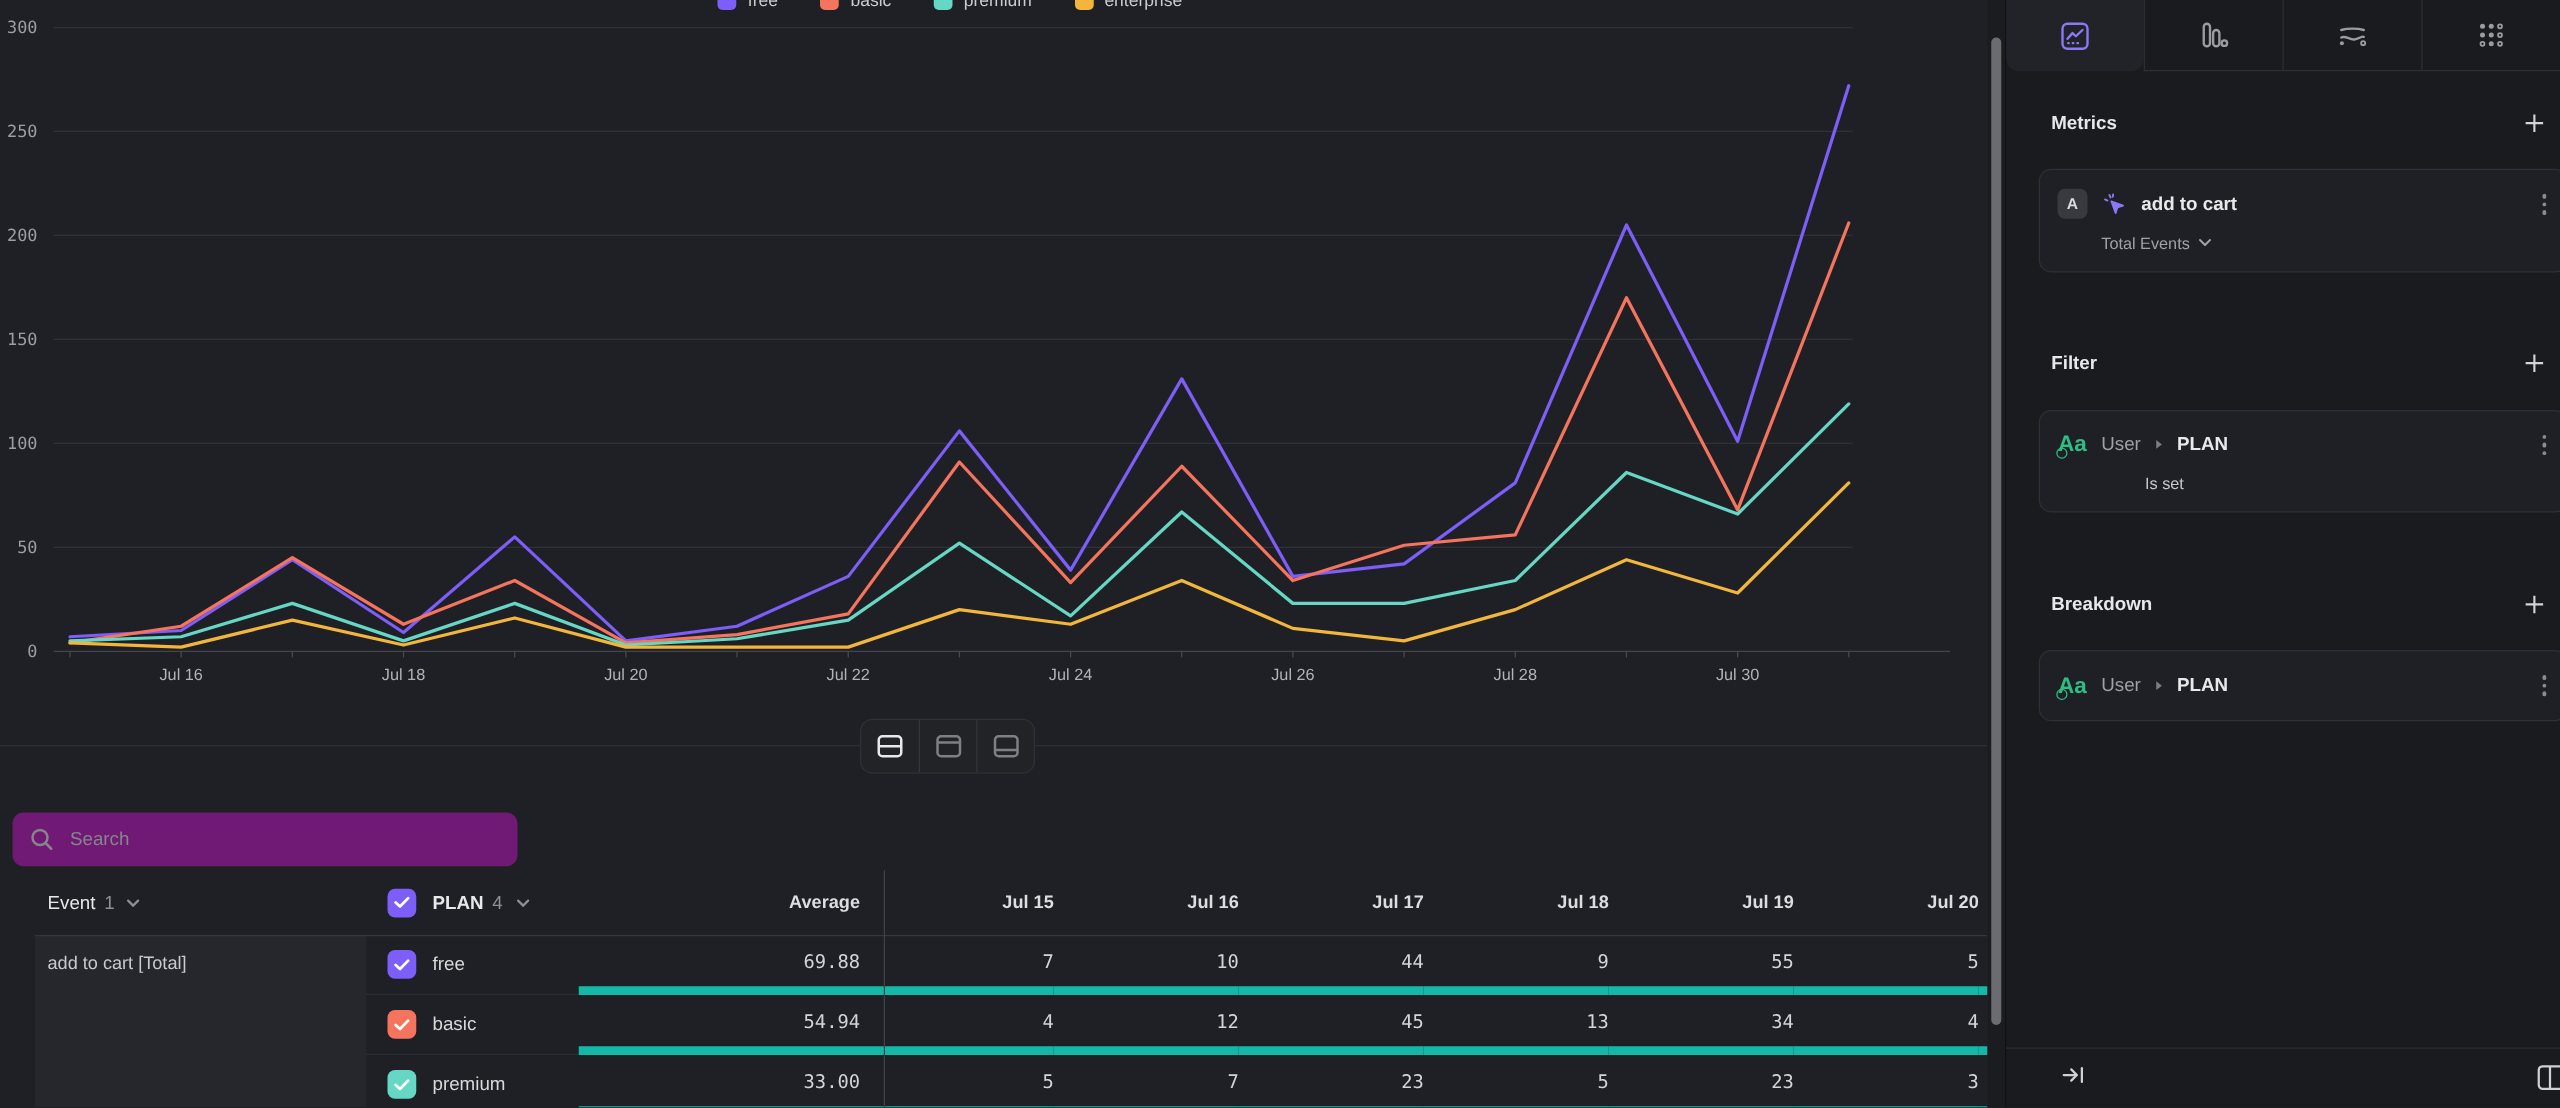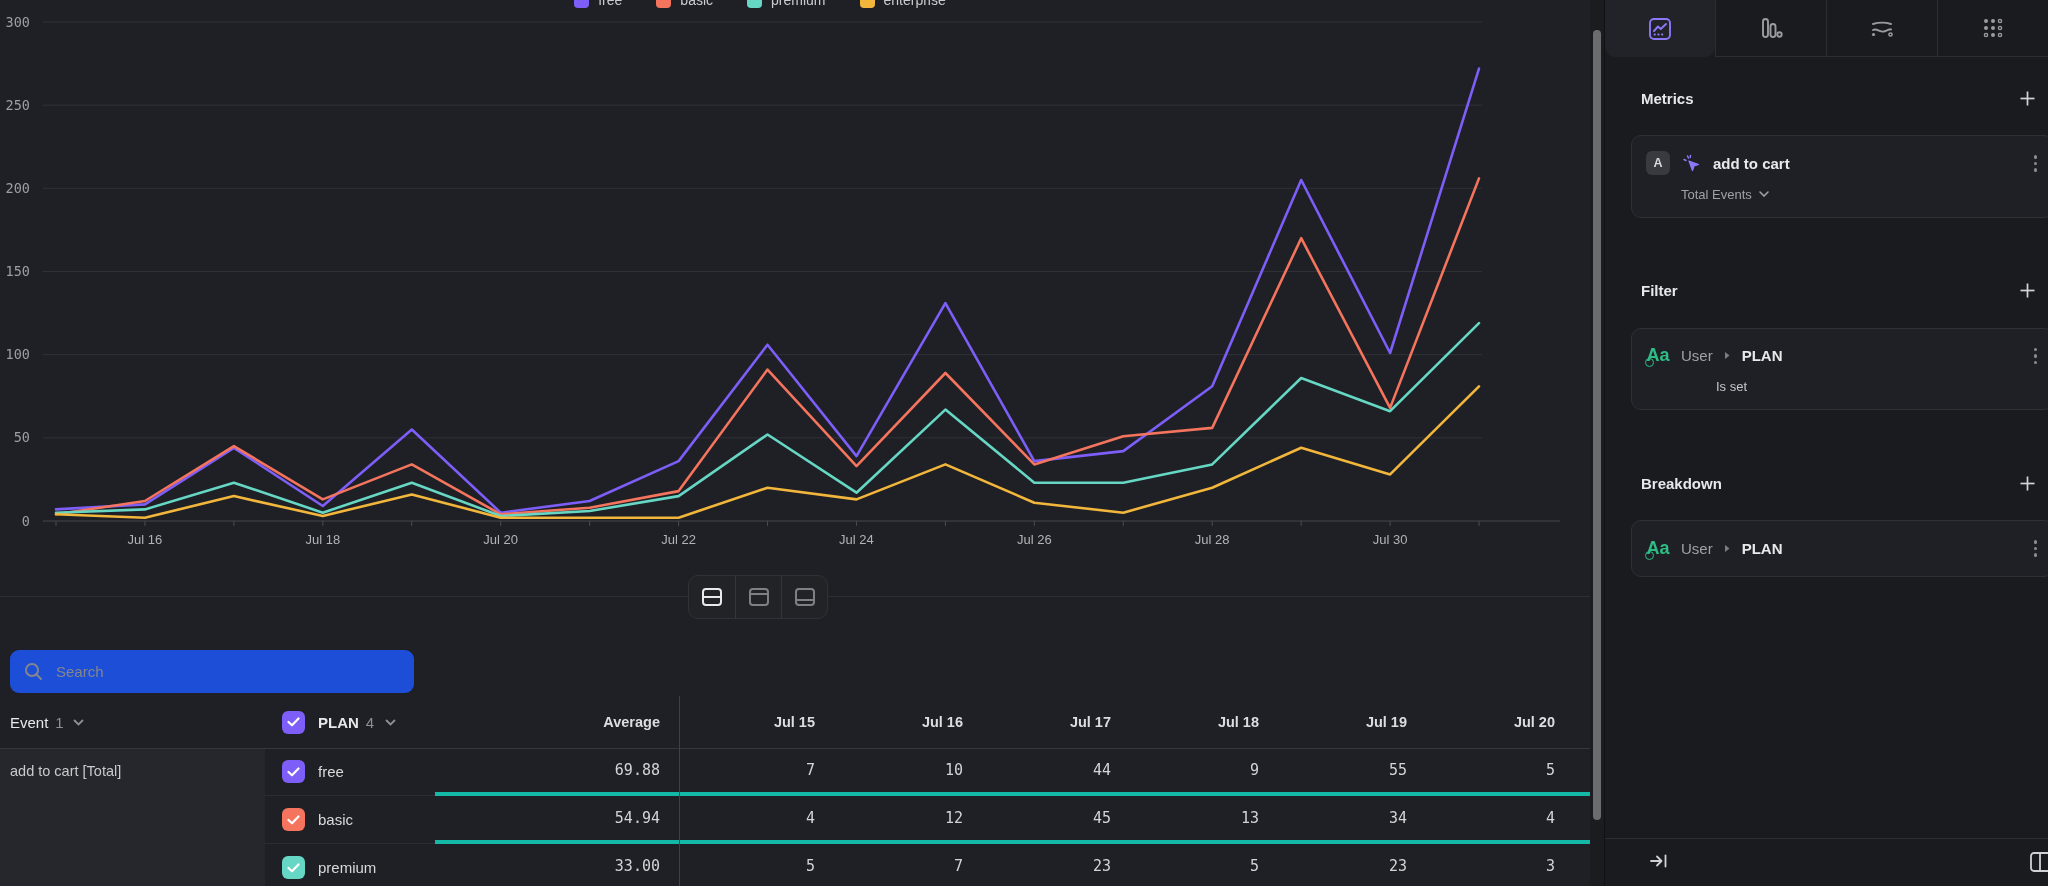--- a/index.html
+++ b/index.html
@@ -20,41 +20,41 @@
 
   .layout-row { position:relative; width:1590px; height:76px; }
   .layout-divider { position:absolute; top:36px; left:0; right:0; height:1px; background:#2d2e33; }
   .layout-toggle { position:absolute; left:688px; top:15px; display:flex; background:#222327;
                    border:1px solid #303136; border-radius:10px; overflow:hidden; }
   .toggle-btn { width:46px; height:42px; display:flex; align-items:center; justify-content:center; cursor:pointer; }
   .toggle-btn + .toggle-btn { border-left:1px solid #35363b; }
 
   .search-row { padding:14px 0 0 10px; height:60px; }
   .search-box { display:flex; align-items:center; gap:13px; width:404px; height:43px;
-                background:#1d4ed8; border-radius:9px; padding:0 14px; }
+                background:#701a75; border-radius:9px; padding:0 14px; }
   .search-box input { background:transparent; border:none; outline:none; color:#d8d9db;
                       font-size:15px; width:330px; font-family:"Liberation Sans",sans-serif; }
   .search-box input::placeholder { color:#85868b; }
 
   
   .table { position:relative; width:1590px; height:174px; display:grid;
            grid-template-columns:265px 170px 225px 155px 148px 148px 148px 148px 148px 1fr;
-           grid-template-rows:52px 48px 48px 48px; }
+           grid-template-rows:52px 48px 48px 48px;margin-left:28px; }
   .th { display:flex; align-items:center; font-size:15px; }
   .th.num, .td.num { justify-content:flex-end; }
   .header-border { position:absolute; top:52px; left:0; right:0; height:1px; background:#36373c; }
   .col-divider { position:absolute; left:679px; top:0; bottom:-116px; width:1px; background:#404147; }
   .event-header { color:#e7e8ea; gap:7px; padding-left:10px; }
   .dim { color:#8e8f94; }
   .date-th { color:#dcdde0; font-weight:700; font-size:14.5px; }
   .event-cell { grid-row:2 / span 3; grid-column:1; background:#26272c;
                 padding:15px 12px 0 10px; font-size:14.5px; color:#c9cace; }
   .plan-cell { display:flex; align-items:center; gap:13px; padding-left:17px; border-bottom:1px solid #2b2c31; }
   .row-label { font-size:15px; color:#d8d9db; }
-  .td { display:flex; align-items:center; border-bottom:4px solid #14b8a6; }
+  .td { display:flex; align-items:center; border-bottom:7px solid #14b8a6; }
   .mono { font-family:"DejaVu Sans Mono", monospace; font-size:15px; color:#d3d4d7; }
   .checkbox { width:23px; height:23px; border-radius:6px; display:flex; align-items:center;
               justify-content:center; cursor:pointer; flex:none; }
 
   .chev { display:inline-block; margin-left:2px; }
 
   
   .scrollbar { position:relative; width:14px; height:886px; background:#1b1c20; }
   .scroll-thumb { position:absolute; left:3px; top:30px; width:8px; height:790px;
                   border-radius:4px; background:#6b6c70; cursor:pointer; }

